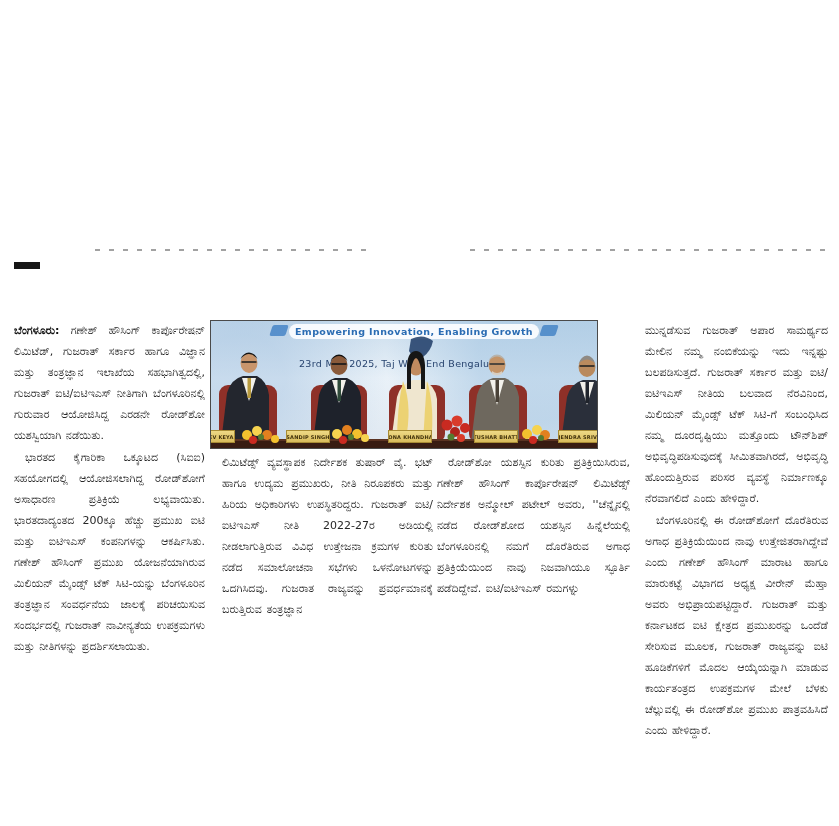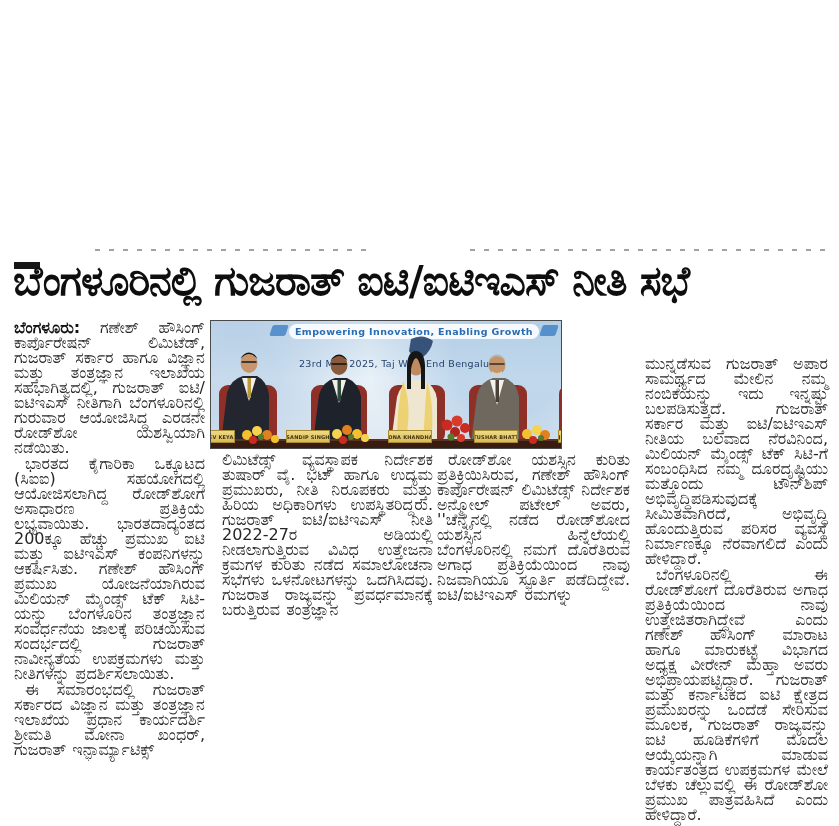--- a/index.html
+++ b/index.html
@@ -14,30 +14,30 @@
 
   
   .headline {
     position:absolute; left:13px; top:252px; width:815px; height:60px;
     font-size:41px; font-weight:bold; color:#0e0e0e; letter-spacing:-1px;
     white-space:nowrap; overflow:hidden; line-height:58px;
   }
 
   
   .col {
-    position:absolute; font-size:16px; line-height:15px; color:#262626;
+    position:absolute; font-size:11px; line-height:21px; color:#262626;
     text-align:justify; word-spacing:1px;
   }
   .col p { margin:0 0 1px 0; text-indent:11px; }
   .col p.first { text-indent:0; }
   .dateline { font-weight:bold; color:#111; }
 
   
   .photo {
-    position:absolute; left:210px; top:320px; width:352px; height:129px;
+    position:absolute; left:210px; top:320px; width:388px; height:129px;
     border:1px solid #4a4a4a; box-sizing:border-box; overflow:hidden;
     background:
       radial-gradient(circle at 85% 30%, rgba(160,195,225,.55) 0 18%, transparent 45%),
       radial-gradient(circle at 8% 45%, rgba(150,185,220,.4) 0 12%, transparent 40%),
       linear-gradient(180deg,#c9dcec 0%, #e9f1f8 45%, #dfe8f1 100%);
   }
   .banner {
     position:absolute; left:78px; top:3px; width:250px; height:15px;
     background:rgba(252,253,255,.92); border-radius:8px;
     display:flex; align-items:center; justify-content:center;
@@ -60,26 +60,24 @@
 </style>
 </head>
 <body>
 
 <div class="page">
 
   <div class="specks" style="left:95px; top:249px; width:280px;"></div>
   <div class="specks" style="left:470px; top:249px; width:355px;"></div>
   <div class="blob" style="left:14px; top:262px; width:26px; height:7px;"></div>
 
-  <div class="headline">ಬೆಂಗಳೂರಿನಲ್ಲಿ ಗುಜರಾತ್ ಐಟಿ/ಐಟಿಇಎಸ್ ನೀತಿ ಸಭೆ</div>
 
   <div class="col" style="left:14px; top:320px; width:191px;">
     <p class="first"><span class="dateline">ಬೆಂಗಳೂರು:</span><span> ಗಣೇಶ್ ಹೌಸಿಂಗ್ ಕಾರ್ಪೊರೇಷನ್ ಲಿಮಿಟೆಡ್, ಗುಜರಾತ್ ಸರ್ಕಾರ ಹಾಗೂ ವಿಜ್ಞಾನ ಮತ್ತು ತಂತ್ರಜ್ಞಾನ ಇಲಾಖೆಯ ಸಹಭಾಗಿತ್ವದಲ್ಲಿ, ಗುಜರಾತ್ ಐಟಿ/ಐಟಿಇಎಸ್ ನೀತಿಗಾಗಿ ಬೆಂಗಳೂರಿನಲ್ಲಿ ಗುರುವಾರ ಆಯೋಜಿಸಿದ್ದ ಎರಡನೇ ರೋಡ್‌ಶೋ ಯಶಸ್ವಿಯಾಗಿ ನಡೆಯಿತು.</span></p>
     <p>ಭಾರತದ ಕೈಗಾರಿಕಾ ಒಕ್ಕೂಟದ (ಸಿಐಐ) ಸಹಯೋಗದಲ್ಲಿ ಆಯೋಜಿಸಲಾಗಿದ್ದ ರೋಡ್‌ಶೋಗೆ ಅಸಾಧಾರಣ ಪ್ರತಿಕ್ರಿಯೆ ಲಭ್ಯವಾಯಿತು. ಭಾರತದಾದ್ಯಂತದ 200ಕ್ಕೂ ಹೆಚ್ಚು ಪ್ರಮುಖ ಐಟಿ ಮತ್ತು ಐಟಿಇಎಸ್ ಕಂಪನಿಗಳನ್ನು ಆಕರ್ಷಿಸಿತು. ಗಣೇಶ್ ಹೌಸಿಂಗ್ ಪ್ರಮುಖ ಯೋಜನೆಯಾಗಿರುವ ಮಿಲಿಯನ್ ಮೈಂಡ್ಸ್ ಟೆಕ್ ಸಿಟಿ-ಯನ್ನು ಬೆಂಗಳೂರಿನ ತಂತ್ರಜ್ಞಾನ ಸಂವರ್ಧನೆಯ ಜಾಲಕ್ಕೆ ಪರಿಚಯಿಸುವ ಸಂದರ್ಭದಲ್ಲಿ ಗುಜರಾತ್ ನಾವೀನ್ಯತೆಯ ಉಪಕ್ರಮಗಳು ಮತ್ತು ನೀತಿಗಳನ್ನು ಪ್ರದರ್ಶಿಸಲಾಯಿತು.</p>
-    <p>ಈ ಸಮಾರಂಭದಲ್ಲಿ ಗುಜರಾತ್ ಸರ್ಕಾರದ ವಿಜ್ಞಾನ ಮತ್ತು ತಂತ್ರಜ್ಞಾನ ಇಲಾಖೆಯ ಪ್ರಧಾನ ಕಾರ್ಯದರ್ಶಿ ಶ್ರೀಮತಿ ಮೋನಾ ಖಂಧರ್, ಗುಜರಾತ್ ಇನ್ಫಾರ್ಮ್ಯಾಟಿಕ್ಸ್</p>
   </div>
 
   <div class="photo">
     <div class="banner-deco" style="left:60px;"></div>
     <div class="banner-deco" style="left:330px;"></div>
     <div class="banner">Empowering Innovation, Enabling Growth</div>
     <div class="event-line">23rd May 2025, Taj West End Bengaluru</div>
 
     <svg width="420" height="129" viewBox="0 0 420 129">
 
@@ -190,18 +188,18 @@
   </div>
 
   <div class="col" style="left:222px; top:452px; width:211px;">
     <p class="first">ಲಿಮಿಟೆಡ್ಸ್ ವ್ಯವಸ್ಥಾಪಕ ನಿರ್ದೇಶಕ ತುಷಾರ್ ವೈ. ಭಟ್ ಹಾಗೂ ಉದ್ಯಮ ಪ್ರಮುಖರು, ನೀತಿ ನಿರೂಪಕರು ಮತ್ತು ಹಿರಿಯ ಅಧಿಕಾರಿಗಳು ಉಪಸ್ಥಿತರಿದ್ದರು. ಗುಜರಾತ್ ಐಟಿ/ಐಟಿಇಎಸ್ ನೀತಿ 2022-27ರ ಅಡಿಯಲ್ಲಿ ನೀಡಲಾಗುತ್ತಿರುವ ವಿವಿಧ ಉತ್ತೇಜನಾ ಕ್ರಮಗಳ ಕುರಿತು ನಡೆದ ಸಮಾಲೋಚನಾ ಸಭೆಗಳು ಒಳನೋಟಗಳನ್ನು ಒದಗಿಸಿದವು. ಗುಜರಾತ ರಾಜ್ಯವನ್ನು ಪ್ರವರ್ಧಮಾನಕ್ಕೆ ಬರುತ್ತಿರುವ ತಂತ್ರಜ್ಞಾನ</p>
   </div>
 
   <div class="col" style="left:437px; top:452px; width:193px;">
     <p>ರೋಡ್‌ಶೋ ಯಶಸ್ಸಿನ ಕುರಿತು ಪ್ರತಿಕ್ರಿಯಿಸಿರುವ, ಗಣೇಶ್ ಹೌಸಿಂಗ್ ಕಾರ್ಪೊರೇಷನ್ ಲಿಮಿಟೆಡ್ಸ್ ನಿರ್ದೇಶಕ ಅನ್ಮೋಲ್ ಪಟೇಲ್ ಅವರು, ''ಚೆನ್ನೈನಲ್ಲಿ ನಡೆದ ರೋಡ್‌ಶೋದ ಯಶಸ್ಸಿನ ಹಿನ್ನೆಲೆಯಲ್ಲಿ ಬೆಂಗಳೂರಿನಲ್ಲಿ ನಮಗೆ ದೊರೆತಿರುವ ಅಗಾಧ ಪ್ರತಿಕ್ರಿಯೆಯಿಂದ ನಾವು ನಿಜವಾಗಿಯೂ ಸ್ಫೂರ್ತಿ ಪಡೆದಿದ್ದೇವೆ. ಐಟಿ/ಐಟಿಇಎಸ್ ರಮಗಳ್ನು</p>
   </div>
 
-  <div class="col" style="left:645px; top:320px; width:183px;margin-top:36px;">
+  <div class="col" style="left:645px; top:320px; width:183px;">
     <p class="first">ಮುನ್ನಡೆಸುವ ಗುಜರಾತ್ ಅಪಾರ ಸಾಮರ್ಥ್ಯದ ಮೇಲಿನ ನಮ್ಮ ನಂಬಿಕೆಯನ್ನು ಇದು ಇನ್ನಷ್ಟು ಬಲಪಡಿಸುತ್ತದೆ. ಗುಜರಾತ್ ಸರ್ಕಾರ ಮತ್ತು ಐಟಿ/ಐಟಿಇಎಸ್ ನೀತಿಯ ಬಲವಾದ ನೆರವಿನಿಂದ, ಮಿಲಿಯನ್ ಮೈಂಡ್ಸ್ ಟೆಕ್ ಸಿಟಿ-ಗೆ ಸಂಬಂಧಿಸಿದ ನಮ್ಮ ದೂರದೃಷ್ಟಿಯು ಮತ್ತೊಂದು ಟೌನ್‌ಶಿಪ್ ಅಭಿವೃದ್ಧಿಪಡಿಸುವುದಕ್ಕೆ ಸೀಮಿತವಾಗಿರದೆ, ಅಭಿವೃದ್ಧಿ ಹೊಂದುತ್ತಿರುವ ಪರಿಸರ ವ್ಯವಸ್ಥೆ ನಿರ್ಮಾಣಕ್ಕೂ ನೆರವಾಗಲಿದೆ ಎಂದು ಹೇಳಿದ್ದಾರೆ.</p>
     <p>ಬೆಂಗಳೂರಿನಲ್ಲಿ ಈ ರೋಡ್‌ಶೋಗೆ ದೊರೆತಿರುವ ಅಗಾಧ ಪ್ರತಿಕ್ರಿಯೆಯಿಂದ ನಾವು ಉತ್ತೇಜಿತರಾಗಿದ್ದೇವೆ ಎಂದು ಗಣೇಶ್ ಹೌಸಿಂಗ್ ಮಾರಾಟ ಹಾಗೂ ಮಾರುಕಟ್ಟೆ ವಿಭಾಗದ ಅಧ್ಯಕ್ಷ ವೀರೇನ್ ಮೆಹ್ತಾ ಅವರು ಅಭಿಪ್ರಾಯಪಟ್ಟಿದ್ದಾರೆ. ಗುಜರಾತ್ ಮತ್ತು ಕರ್ನಾಟಕದ ಐಟಿ ಕ್ಷೇತ್ರದ ಪ್ರಮುಖರನ್ನು ಒಂದೆಡೆ ಸೇರಿಸುವ ಮೂಲಕ, ಗುಜರಾತ್ ರಾಜ್ಯವನ್ನು ಐಟಿ ಹೂಡಿಕೆಗಳಿಗೆ ಮೊದಲ ಆಯ್ಕೆಯನ್ನಾಗಿ ಮಾಡುವ ಕಾರ್ಯತಂತ್ರದ ಉಪಕ್ರಮಗಳ ಮೇಲೆ ಬೆಳಕು ಚೆಲ್ಲುವಲ್ಲಿ ಈ ರೋಡ್‌ಶೋ ಪ್ರಮುಖ ಪಾತ್ರವಹಿಸಿದೆ ಎಂದು ಹೇಳಿದ್ದಾರೆ.</p>
   </div>
 
 </div>
 
 </body></html>

